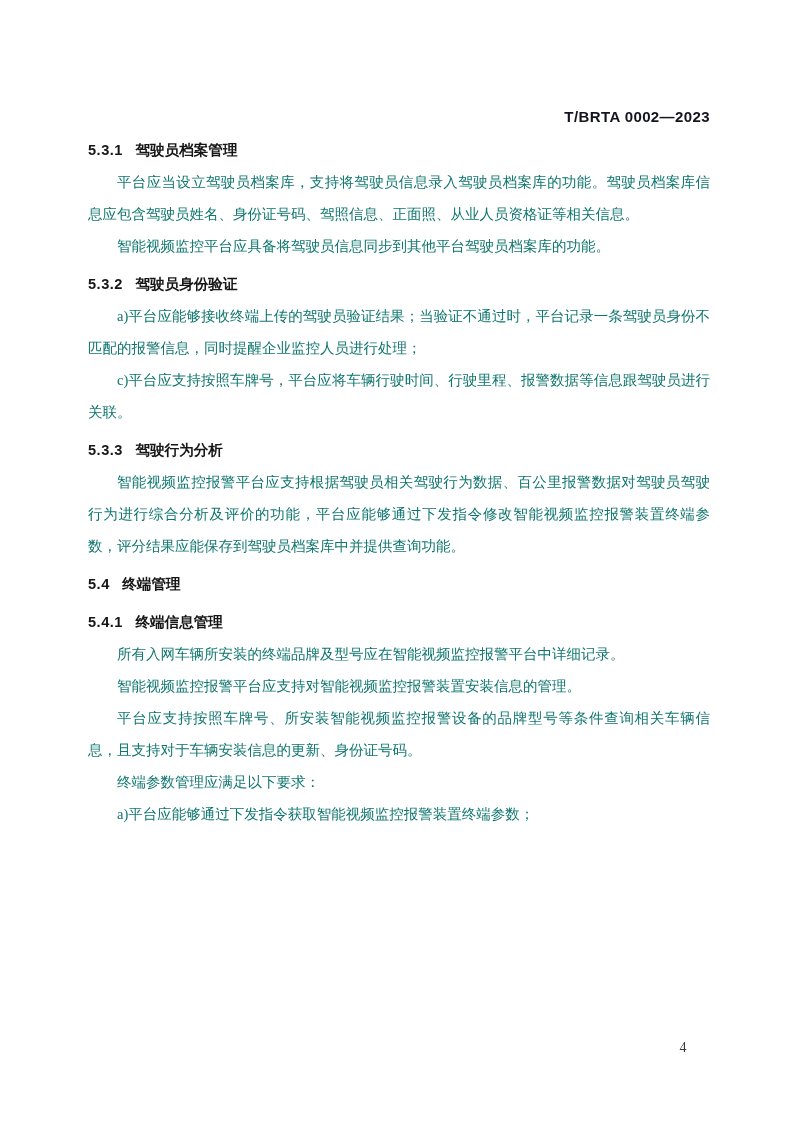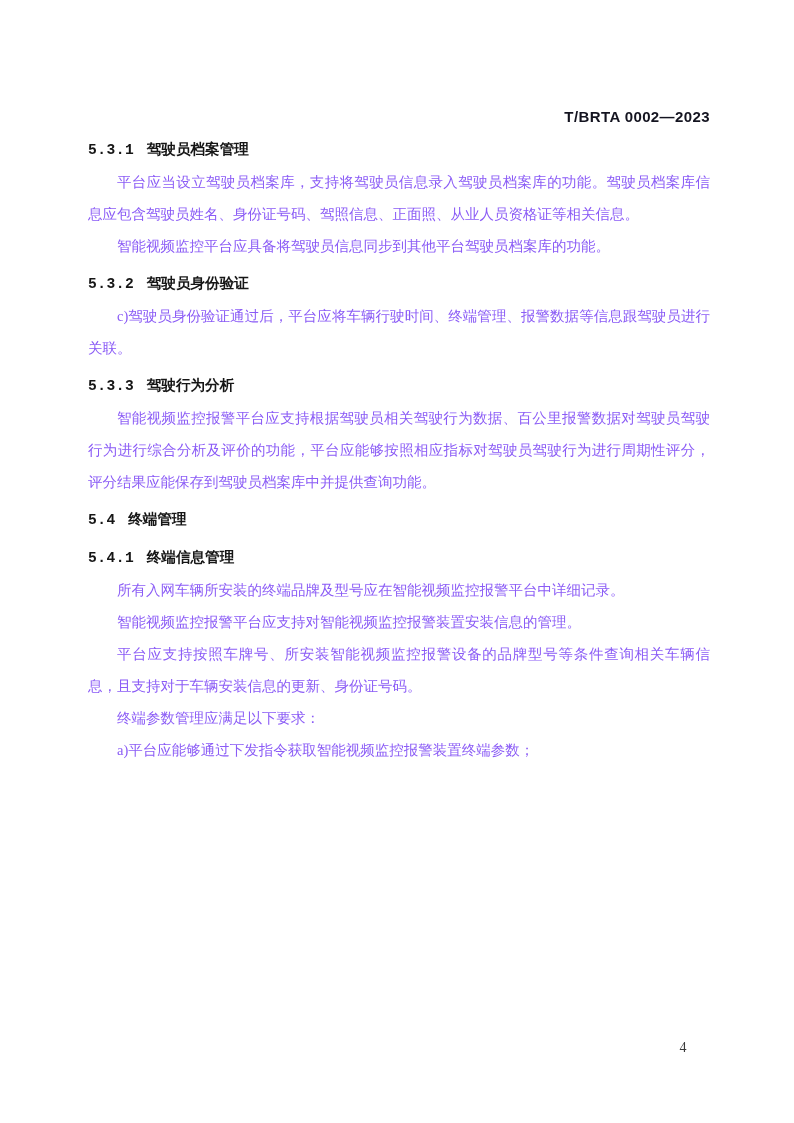--- a/index.html
+++ b/index.html
@@ -31,36 +31,36 @@
     top: 118px;
     left: 88px;
     width: 622px;
     font-size: 14.5px;
     line-height: 32px;
     text-align: justify;
     text-justify: inter-ideograph;
   }
   .doc-body h3 {
     margin: 6px 0 0 0;
-    font-family: Liberation Mono, monospace;
+    font-family: Liberation Sans, sans-serif;
     font-size: 14.6px;
     font-weight: bold;
     color: #161616;
     line-height: 32px;
     text-align: left;
   }
   .doc-body h3 .sec-num {
     display: inline-block;
     margin-right: 0.85em;
     letter-spacing: 0.5px;
   }
   .doc-body p {
     margin: 0;
     text-indent: 2em;
-    color: #8b5cf6;
+    color: #0f766e;
   }
   .page-number {
     position: absolute;
     top: 1028px;
     left: 668px;
     width: 30px;
     text-align: center;
     font-size: 14px;
     line-height: 20px;
     color: #3a3a3a;
@@ -75,25 +75,26 @@
 
   <main class="doc-body">
 
     <h3><span class="sec-num">5.3.1</span><span>驾驶员档案管理</span></h3>
 
     <p>平台应当设立驾驶员档案库，支持将驾驶员信息录入驾驶员档案库的功能。驾驶员档案库信息应包含驾驶员姓名、身份证号码、驾照信息、正面照、从业人员资格证等相关信息。</p>
     <p>智能视频监控平台应具备将驾驶员信息同步到其他平台驾驶员档案库的功能。</p>
 
     <h3><span class="sec-num">5.3.2</span><span>驾驶员身份验证</span></h3>
 
-    <p>c)驾驶员身份验证通过后，平台应将车辆行驶时间、终端管理、报警数据等信息跟驾驶员进行关联。</p>
+    <p>a)平台应能够接收终端上传的驾驶员验证结果；当验证不通过时，平台记录一条驾驶员身份不匹配的报警信息，同时提醒企业监控人员进行处理；</p>
+    <p>c)平台应支持按照车牌号，平台应将车辆行驶时间、行驶里程、报警数据等信息跟驾驶员进行关联。</p>
 
     <h3><span class="sec-num">5.3.3</span><span>驾驶行为分析</span></h3>
 
-    <p>智能视频监控报警平台应支持根据驾驶员相关驾驶行为数据、百公里报警数据对驾驶员驾驶行为进行综合分析及评价的功能，平台应能够按照相应指标对驾驶员驾驶行为进行周期性评分，评分结果应能保存到驾驶员档案库中并提供查询功能。</p>
+    <p>智能视频监控报警平台应支持根据驾驶员相关驾驶行为数据、百公里报警数据对驾驶员驾驶行为进行综合分析及评价的功能，平台应能够通过下发指令修改智能视频监控报警装置终端参数，评分结果应能保存到驾驶员档案库中并提供查询功能。</p>
 
     <h3><span class="sec-num">5.4</span><span>终端管理</span></h3>
 
     <h3><span class="sec-num">5.4.1</span><span>终端信息管理</span></h3>
 
     <p>所有入网车辆所安装的终端品牌及型号应在智能视频监控报警平台中详细记录。</p>
     <p>智能视频监控报警平台应支持对智能视频监控报警装置安装信息的管理。</p>
     <p>平台应支持按照车牌号、所安装智能视频监控报警设备的品牌型号等条件查询相关车辆信息，且支持对于车辆安装信息的更新、身份证号码。</p>
 
 

